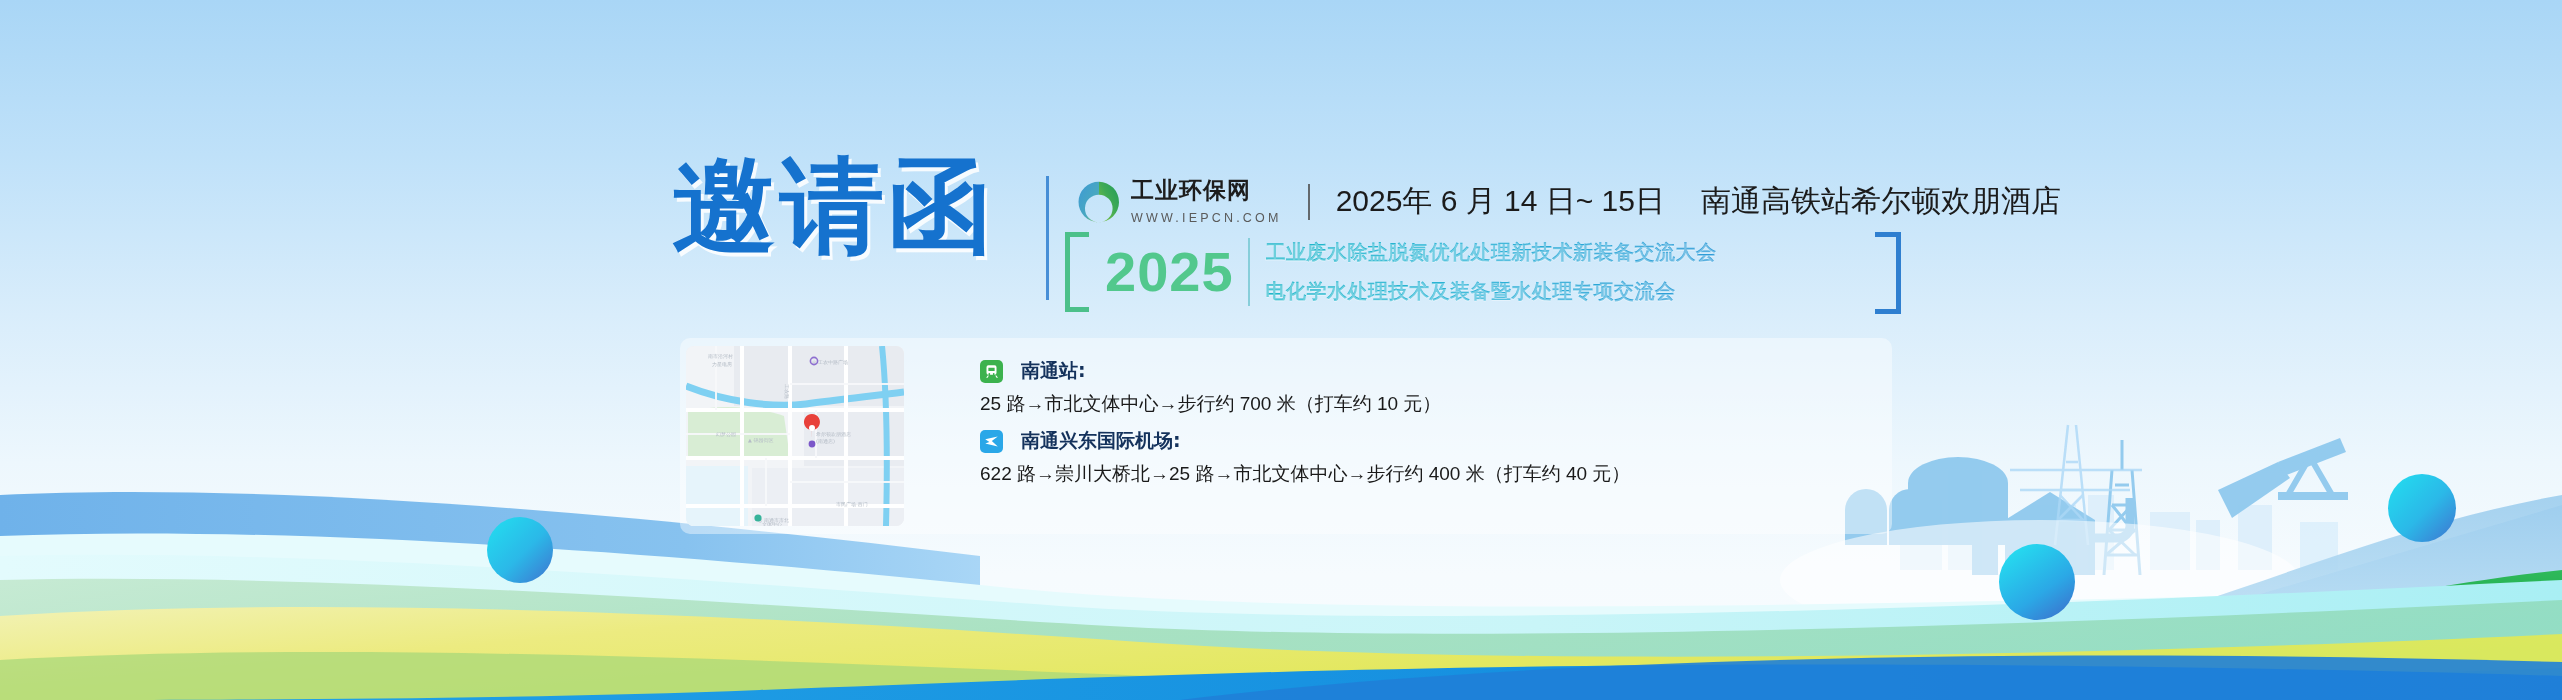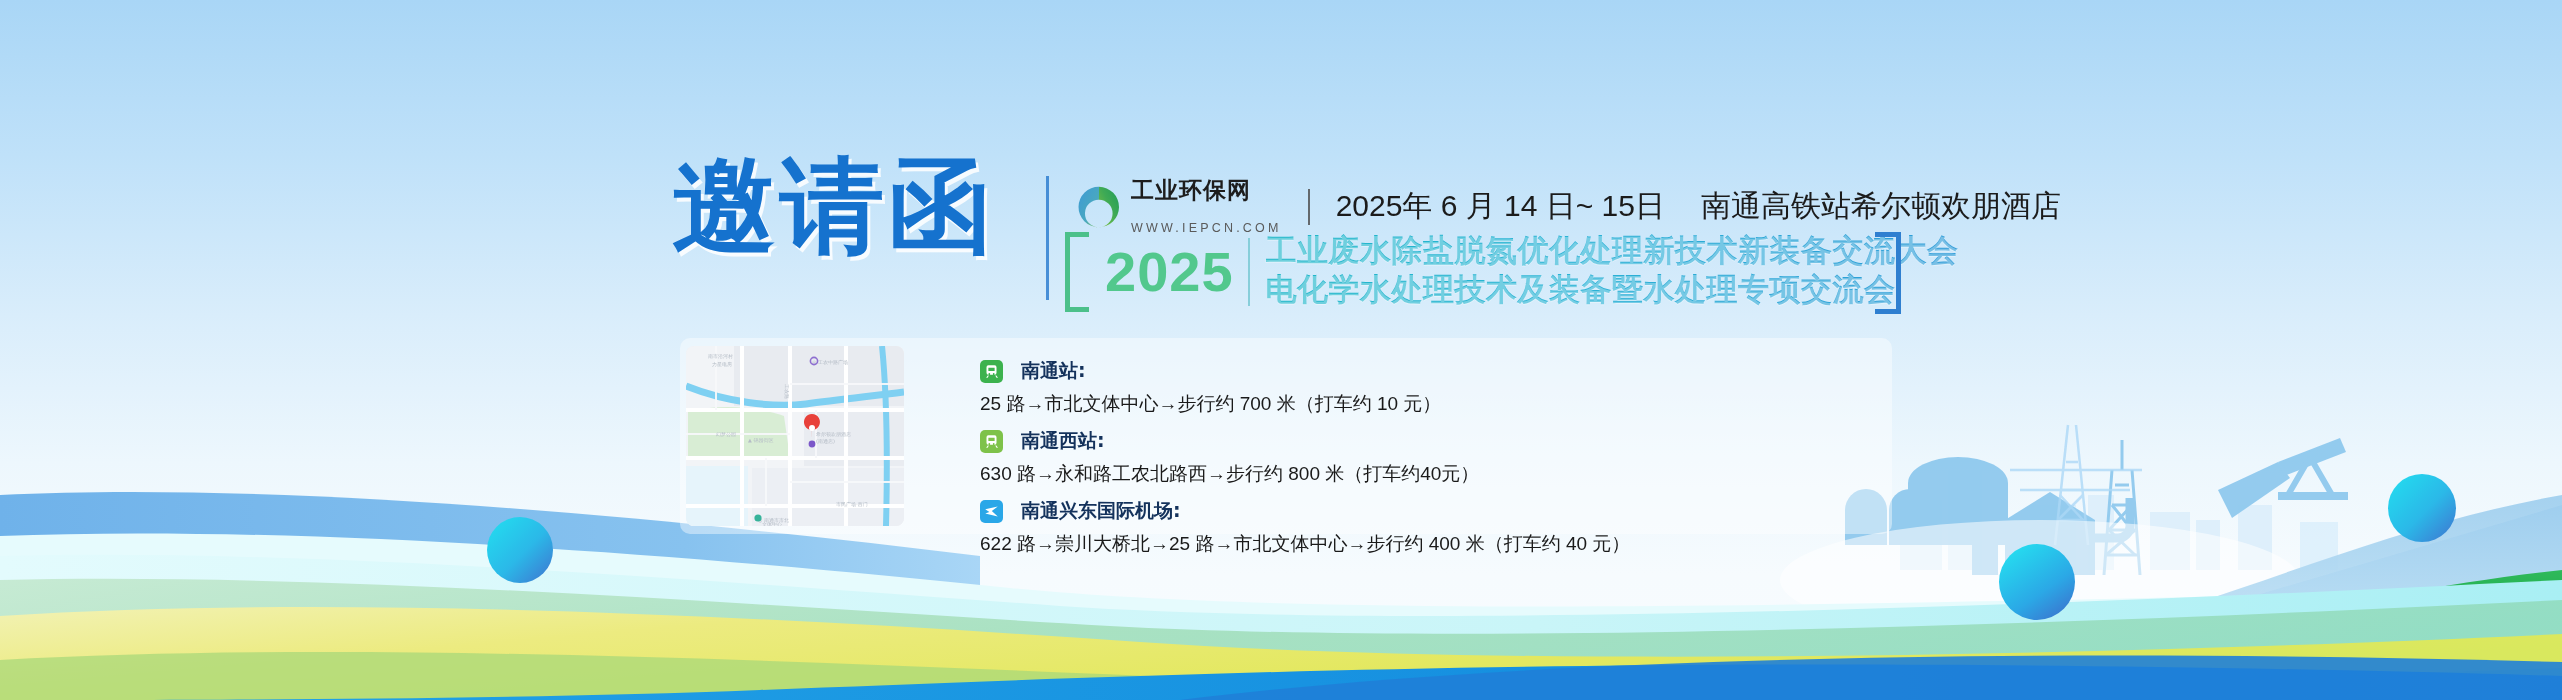--- a/index.html
+++ b/index.html
@@ -35,21 +35,21 @@
   #header-row { position:absolute; left:1076px; top:178px; display:flex; align-items:center; }
   #logo-block { display:flex; align-items:center; }
   #logo-mark { width:46px; height:46px; flex:none; }
   #logo-words { margin-left:9px; }
   #logo-cn {
     font-family:"DejaVu Serif","Liberation Serif",serif;
     font-size:23px; font-weight:700; color:#1d1d1d; letter-spacing:1px; line-height:1;
   }
   #logo-url {
     font-size:12.5px; color:#5a5a5a; letter-spacing:3.2px;
-    margin-top:20px; text-align:center;
+    margin-top:10px; text-align:center;
   }
   .hdr-sep { width:2px; height:36px; background:#4a4a4a; margin:0 26px; opacity:.8; }
   #date-text, #venue-text {
     font-size:30px; color:#1b1b1b; white-space:nowrap;
     font-family:"Liberation Sans","DejaVu Sans",sans-serif;
   }
   #venue-text { margin-left:36px; }
 
   
   #conf-block { position:absolute; left:1058px; top:232px; display:flex; align-items:stretch;padding-left:7px; }
@@ -59,22 +59,22 @@
   }
   .sq-bracket.left { border-left:5px solid #4cc08a; margin-right:12px; }
   #year-text {
     font-family:"Liberation Sans","DejaVu Sans",sans-serif;
     font-weight:700; font-size:56px; color:#52c88d; line-height:80px;
     letter-spacing:1px; padding:0 14px 0 4px;
   }
   #conf-vdiv { width:2px; background:#7ecbd6; margin:6px 16px 6px 0; opacity:.9; }
   #conf-lines { display:flex; flex-direction:column; justify-content:center; }
   .conf-line {
-    font-family:Liberation Mono, monospace;
-    font-weight:700; font-size:31px; line-height:39px; letter-spacing:.5px;
+    font-family:Liberation Serif, serif;
+    font-weight:700; font-size:20px; line-height:39px; letter-spacing:.5px;
     background:linear-gradient(90deg,#1fb7c9 0%,#2bb3d6 45%,#2e9bd8 100%);
     -webkit-background-clip:text; background-clip:text; color:transparent;
     white-space:nowrap;
     text-shadow:0 1px 0 rgba(255,255,255,.35);
   }
   #bracket-right {
     position:absolute; left:1875px; top:232px;
     width:26px; height:82px;
     border-top:5px solid #2f7fd0; border-right:5px solid #2f7fd0; border-bottom:5px solid #2f7fd0;
   }
@@ -358,31 +358,20 @@
             <span class="route-icon train">
               <svg width="15" height="15" viewBox="0 0 24 24" fill="#ffffff" xmlns="http://www.w3.org/2000/svg">
                 <path d="M7 2h10a3 3 0 0 1 3 3v9a3 3 0 0 1-3 3H7a3 3 0 0 1-3-3V5a3 3 0 0 1 3-3zm0 4v5h10V6H7zm1.5 8.5a1.4 1.4 0 1 0 0 2.8 1.4 1.4 0 0 0 0-2.8zm7 0a1.4 1.4 0 1 0 0 2.8 1.4 1.4 0 0 0 0-2.8zM6 18.4 3.4 22h2.4l2-3.6H6zm12 0 2 3.6h2.4L19.8 18.4H18z"></path>
               </svg>
             </span>
             <span class="route-title">南通站:</span>
           </div>
           <div class="route-detail">25 路→市北文体中心→步行约 700 米（打车约 10 元）</div>
         </div>
 
-        <div class="route">
-          <div class="route-head">
-            <span class="route-icon train2">
-              <svg width="15" height="15" viewBox="0 0 24 24" fill="#ffffff" xmlns="http://www.w3.org/2000/svg">
-                <path d="M7 2h10a3 3 0 0 1 3 3v9a3 3 0 0 1-3 3H7a3 3 0 0 1-3-3V5a3 3 0 0 1 3-3zm0 4v5h10V6H7zm1.5 8.5a1.4 1.4 0 1 0 0 2.8 1.4 1.4 0 0 0 0-2.8zm7 0a1.4 1.4 0 1 0 0 2.8 1.4 1.4 0 0 0 0-2.8zM6 18.4 3.4 22h2.4l2-3.6H6zm12 0 2 3.6h2.4L19.8 18.4H18z"></path>
-              </svg>
-            </span>
-            <span class="route-title">南通西站:</span>
-          </div>
-          <div class="route-detail">630 路→永和路工农北路西→步行约 800 米（打车约40元）</div>
-        </div>
 
         <div class="route">
           <div class="route-head">
             <span class="route-icon plane">
               <svg width="15" height="15" viewBox="0 0 24 24" fill="#ffffff" xmlns="http://www.w3.org/2000/svg">
                 <path d="M2 8.5 22 4l-9.5 7.2L22 20 2 15.2l6.6-2.3L2 8.5z"></path>
               </svg>
             </span>
             <span class="route-title">南通兴东国际机场:</span>
           </div>

